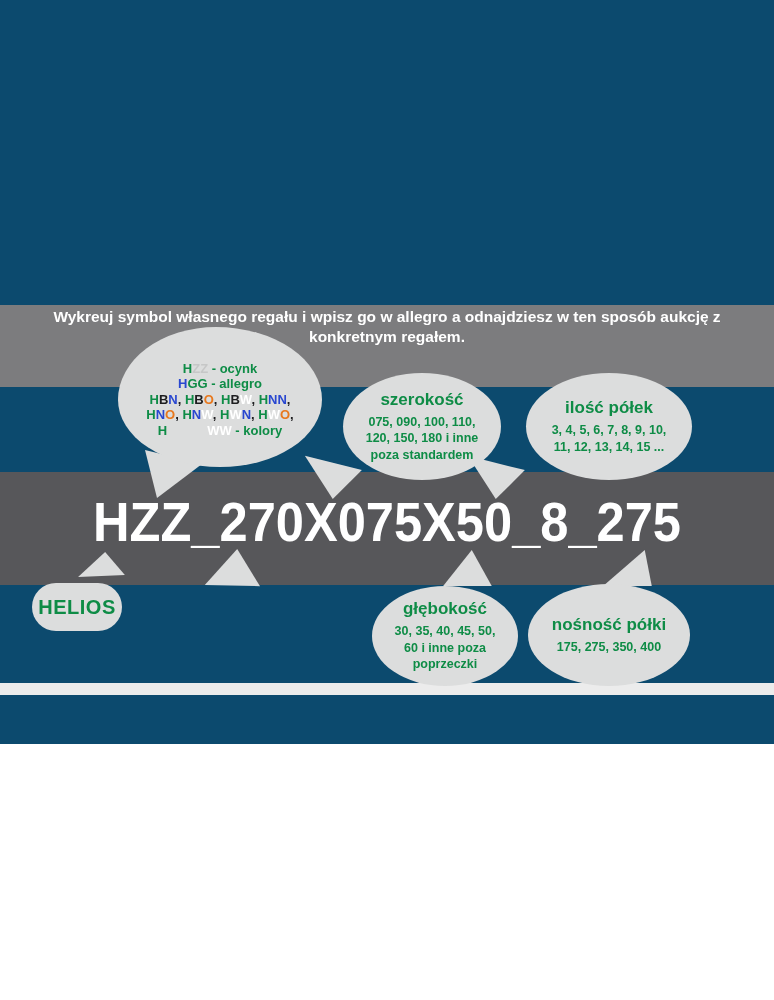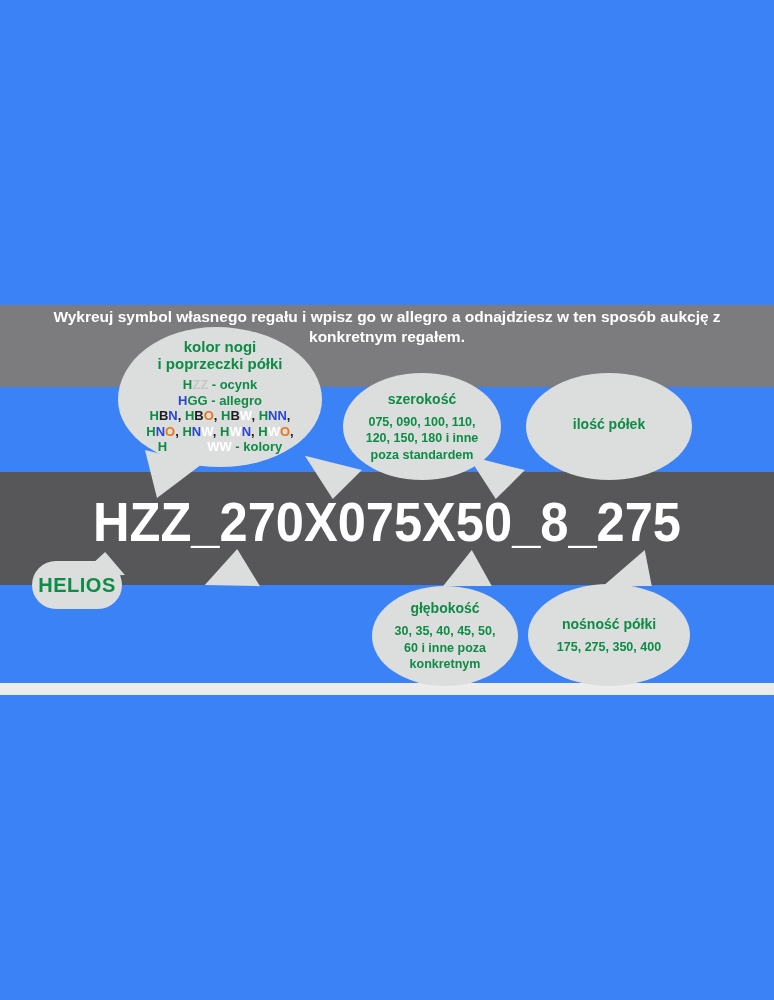--- a/index.html
+++ b/index.html
@@ -1,17 +1,17 @@
 <!DOCTYPE html>
 <html><head>
 <meta charset="utf-8">
 <style>
   html,body{margin:0;padding:0;background:#fff;}
   .canvas{
-    position:relative;width:774px;height:1000px;background:#3b82f6;
+    position:relative;width:774px;height:744px;background:#0c4a6e;
     overflow:hidden;font-family:"Liberation Sans",sans-serif;
   }
   
   .band{position:absolute;left:0;width:774px;z-index:0;}
   .band-top{top:305px;height:82px;background:#7c7c7e;}
   .band-dark{top:472px;height:113px;background:#57575a;}
   .strip-light{position:absolute;left:0;top:683px;width:774px;height:12px;background:#ececec;z-index:0;}
   
   .headline{
     position:absolute;left:0;top:307px;width:774px;text-align:center;
@@ -32,24 +32,24 @@
   .bubble .title{color:#0e8c46;font-weight:700;}
   .bubble .vals{color:#0e8c46;font-weight:700;}
   .b-kolor{left:118px;top:327px;width:204px;height:140px;border-radius:48% 52% 50% 50%/52% 52% 48% 48%;}
   .b-kolor .title{font-size:15px;line-height:16.5px;}
   .b-kolor .codes{font-size:13px;line-height:15.5px;margin-top:5px;}
   .b-szer{left:343px;top:373px;width:158px;height:107px;}
   .b-ilosc{left:526px;top:373px;width:166px;height:107px;}
   .b-wys{left:133px;top:584px;width:172px;height:102px;}
   .b-gleb{left:372px;top:586px;width:146px;height:100px;}
   .b-nos{left:528px;top:584px;width:162px;height:102px;}
-  .bubble .title-lg{font-size:14px;line-height:19px;margin-bottom:5px;}
+  .bubble .title-lg{font-size:17px;line-height:19px;margin-bottom:5px;}
   .bubble .vals{font-size:12.5px;line-height:16.5px;}
   .b-helios{
-    left:32px;top:561px;width:90px;height:48px;border-radius:24px;
+    left:32px;top:583px;width:90px;height:48px;border-radius:24px;
     font-size:20px;letter-spacing:0.5px;
   }
   
   .tail{position:absolute;background:#dcdddd;z-index:1;}
   .t-kolor{left:145px;top:448px;width:60px;height:52px;
     clip-path:polygon(0% 4%,95% 31%,20% 96%);}
   .t-szer{left:303px;top:454px;width:62px;height:46px;
     clip-path:polygon(3% 4%,95% 35%,48% 98%);}
   .t-ilosc{left:466px;top:454px;width:62px;height:46px;
     clip-path:polygon(3% 4%,95% 35%,48% 98%);}
@@ -80,57 +80,57 @@
   <div class="tail t-szer"></div>
   <div class="tail t-ilosc"></div>
   <div class="tail t-helios"></div>
   <div class="tail t-wys"></div>
   <div class="tail t-gleb"></div>
   <div class="tail t-nos"></div>
 
   <div class="big-code">HZZ_270X075X50_8_275</div>
 
   <div class="bubble b-kolor">
-    <div class="title">
-      <div>kolor nogi</div>
-      <div>i poprzeczki półki</div>
-    </div>
     <div class="codes">
       <div><span style="color: rgb(14, 140, 70);">H</span><span style="color: rgb(198, 199, 199);">ZZ</span><span style="color: rgb(14, 140, 70);"> - ocynk</span></div>
       <div><span style="color: rgb(41, 71, 208);">H</span><span style="color: rgb(14, 140, 70);">GG</span><span style="color: rgb(14, 140, 70);"> - allegro</span></div>
       <div><span style="color: rgb(14, 140, 70);">H</span><span style="color: rgb(29, 29, 31);">B</span><span style="color: rgb(41, 71, 208);">N</span><span style="color: rgb(29, 29, 31);">, </span><span style="color: rgb(14, 140, 70);">H</span><span style="color: rgb(29, 29, 31);">B</span><span style="color: rgb(232, 120, 29);">O</span><span style="color: rgb(29, 29, 31);">, </span><span style="color: rgb(14, 140, 70);">H</span><span style="color: rgb(29, 29, 31);">B</span><span style="color: rgb(255, 255, 255);">W</span><span style="color: rgb(29, 29, 31);">, </span><span style="color: rgb(14, 140, 70);">H</span><span style="color: rgb(41, 71, 208);">NN</span><span style="color: rgb(29, 29, 31);">,</span></div>
       <div><span style="color: rgb(14, 140, 70);">H</span><span style="color: rgb(41, 71, 208);">N</span><span style="color: rgb(232, 120, 29);">O</span><span style="color: rgb(29, 29, 31);">, </span><span style="color: rgb(14, 140, 70);">H</span><span style="color: rgb(41, 71, 208);">N</span><span style="color: rgb(255, 255, 255);">W</span><span style="color: rgb(29, 29, 31);">, </span><span style="color: rgb(14, 140, 70);">H</span><span style="color: rgb(255, 255, 255);">W</span><span style="color: rgb(41, 71, 208);">N</span><span style="color: rgb(29, 29, 31);">, </span><span style="color: rgb(14, 140, 70);">H</span><span style="color: rgb(255, 255, 255);">W</span><span style="color: rgb(232, 120, 29);">O</span><span style="color: rgb(29, 29, 31);">,</span></div>
       <div><span style="color: rgb(14, 140, 70);">H</span><span style="color: rgb(255, 255, 255); padding-left: 40px;">WW</span><span style="color: rgb(14, 140, 70);"> - kolory</span></div>
     </div>
   </div>
 
   <div class="bubble b-szer">
     <div class="title title-lg">szerokość</div>
     <div class="vals">
       <div>075, 090, 100, 110,</div>
       <div>120, 150, 180  i inne</div>
       <div>poza standardem</div>
     </div>
   </div>
 
   <div class="bubble b-ilosc">
     <div class="title title-lg">ilość półek</div>
+    <div class="vals">
+      <div>3, 4, 5, 6, 7, 8, 9, 10,</div>
+      <div>11, 12, 13, 14, 15 ...</div>
+    </div>
   </div>
 
   <div class="bubble b-helios">
     <span>HELIOS</span>
   </div>
 
 
   <div class="bubble b-gleb">
     <div class="title title-lg">głębokość</div>
     <div class="vals">
       <div>30, 35, 40, 45, 50,</div>
       <div>60 i inne poza</div>
-      <div>konkretnym</div>
+      <div>poprzeczki</div>
     </div>
   </div>
 
   <div class="bubble b-nos">
     <div class="title title-lg">nośność półki</div>
     <div class="vals">
       <div>175, 275, 350, 400</div>
     </div>
   </div>
 

